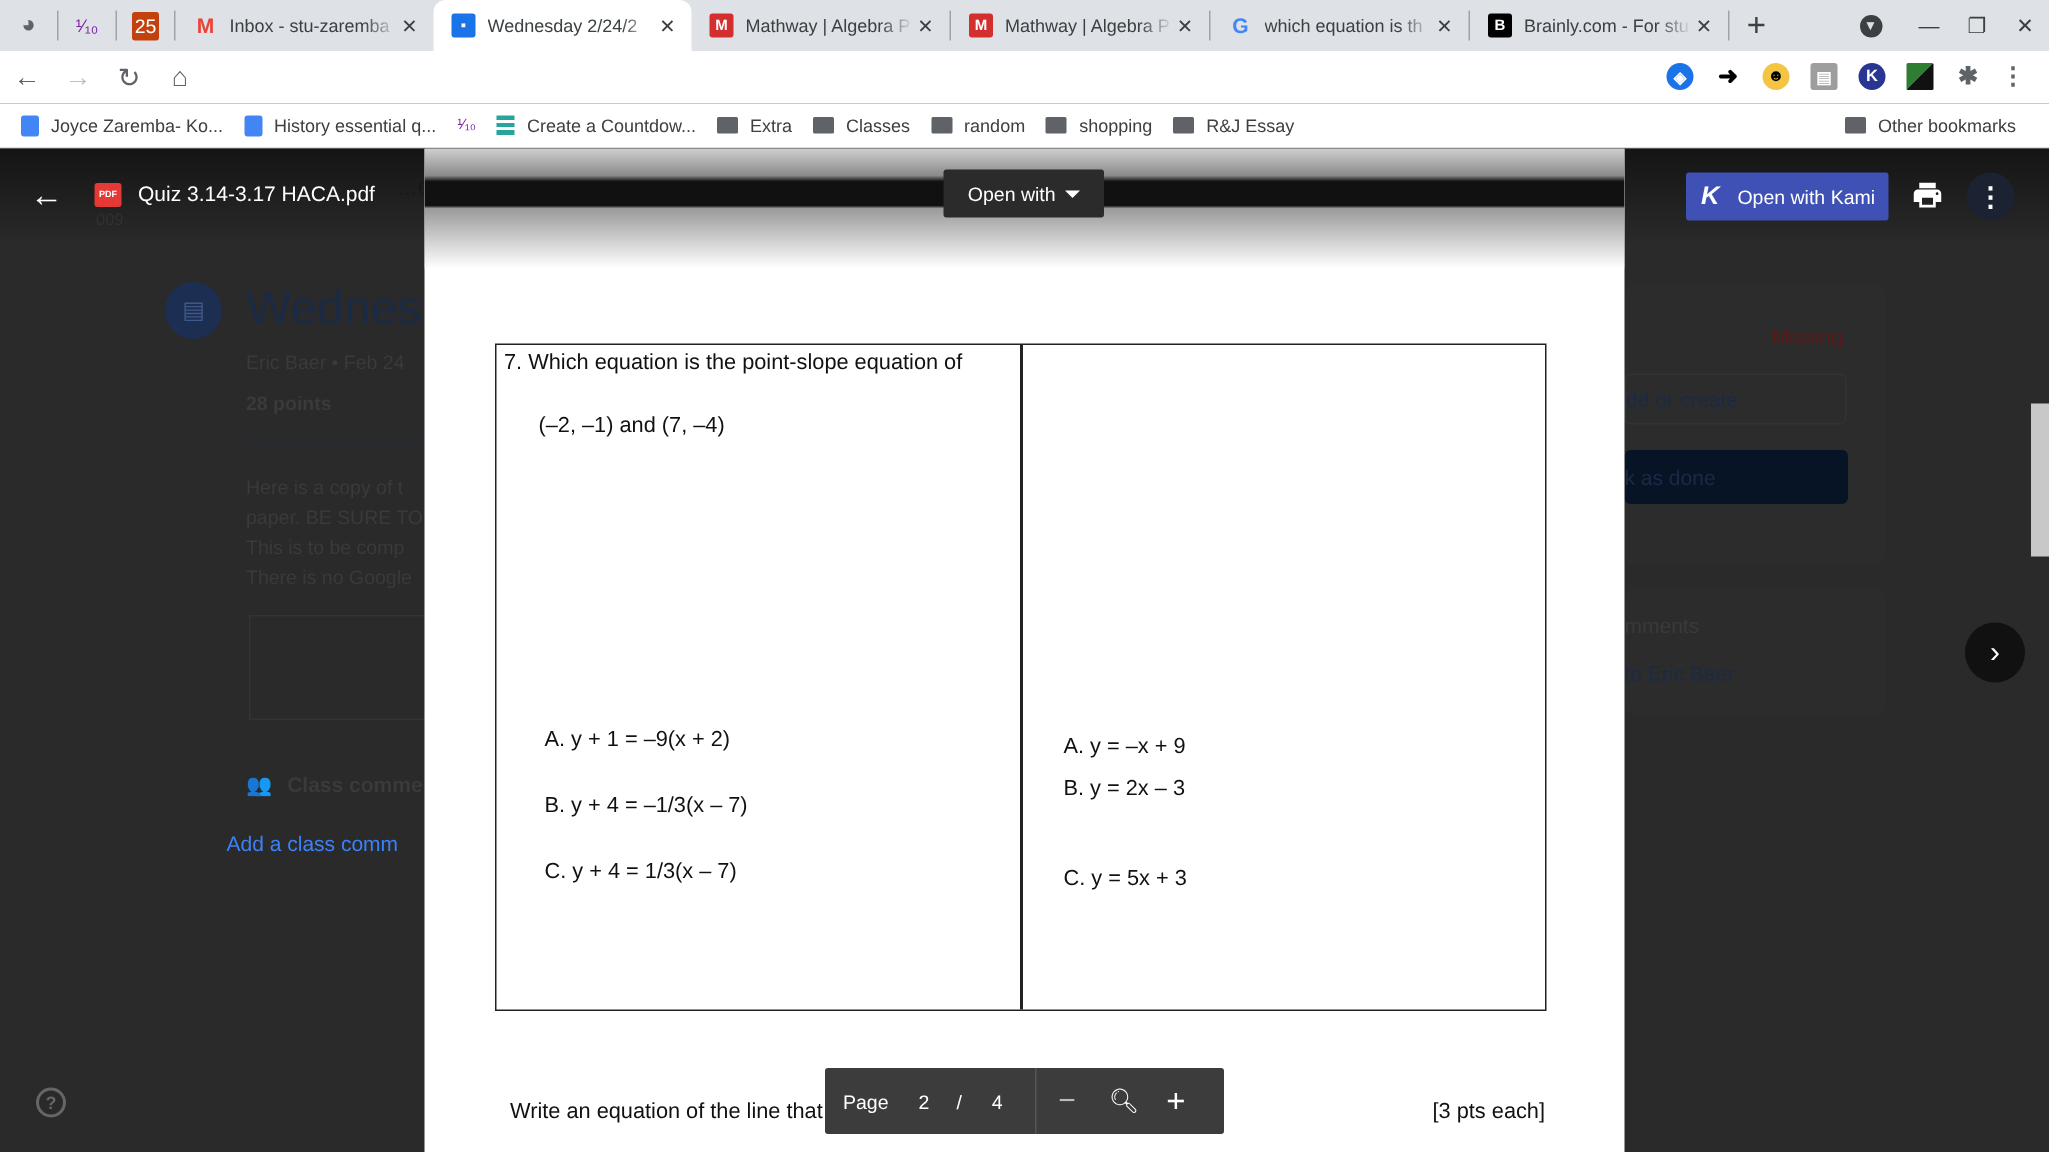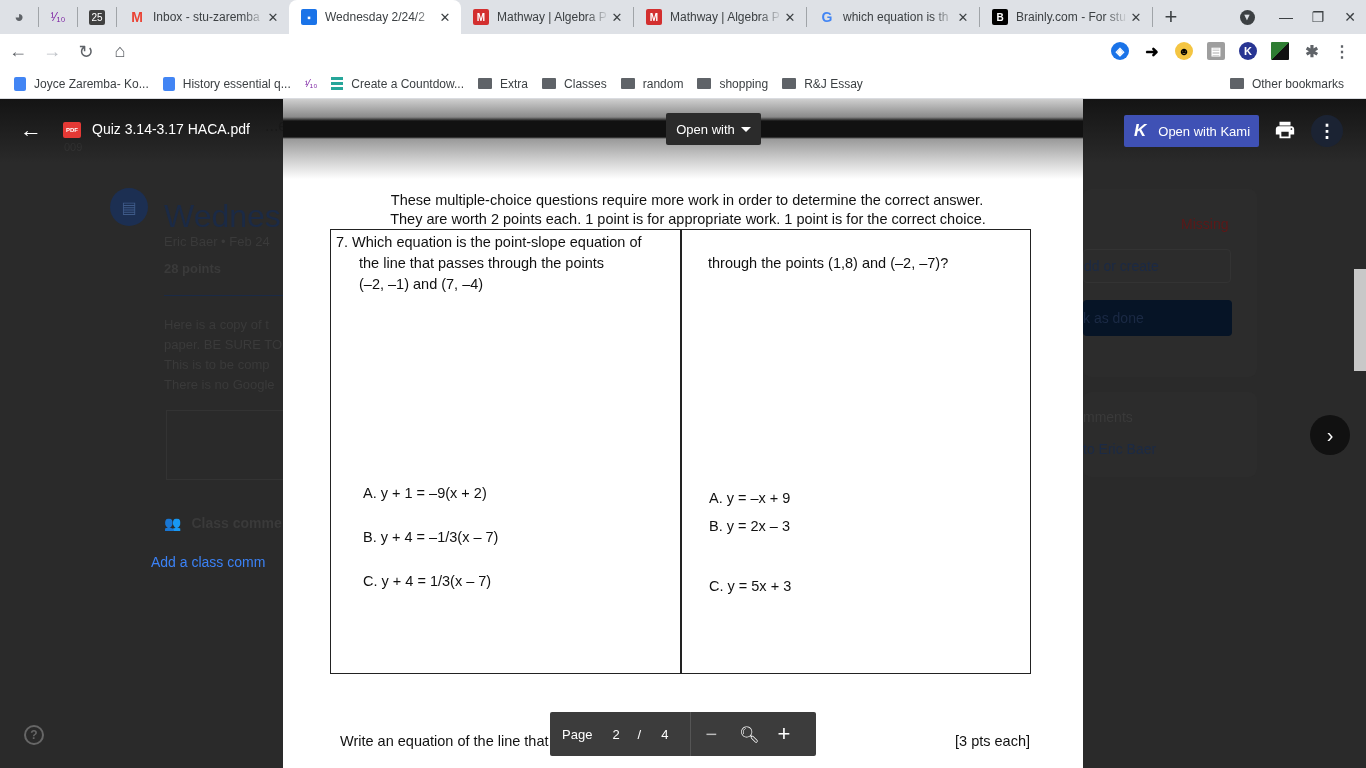--- a/index.html
+++ b/index.html
@@ -27,21 +27,21 @@
 .bm .ic{width:12px;height:14px;margin-right:8px;flex:none}
 .bm .doc{background:#4285f4;border-radius:2px}
 .bm .folder{width:14px;height:11px;background:#5f6368;border-radius:1px}
 #viewer{position:absolute;left:0;top:99px;width:1366px;height:669px;background:#2a2a2a;overflow:hidden}
 #bgpage{position:absolute;left:0;top:0;width:1366px;height:669px;opacity:1}
 .dim{color:#1a2233}
 #vhead{position:absolute;left:0;top:0;width:1366px;height:64px;background:linear-gradient(#141414,#2a2a2a00)}
 #backarrow{position:absolute;left:20px;top:18px;color:#fff;font-size:22px}
 #pdficon{position:absolute;left:63px;top:23px;width:18px;height:16px;background:#e53935;border-radius:2px;color:#fff;font-size:6px;font-weight:bold;display:flex;align-items:center;justify-content:center}
 #filename{position:absolute;left:92px;top:22px;color:#fff;font-size:14px}
-#openwith{position:absolute;left:666px;top:14px;width:95px;height:32px;background:#2b2b2b;border-radius:2px;color:#fff;font-size:13px;display:flex;align-items:center;justify-content:center;z-index:3}
+#openwith{position:absolute;left:629px;top:14px;width:107px;height:32px;background:#2b2b2b;border-radius:2px;color:#fff;font-size:13px;display:flex;align-items:center;justify-content:center;z-index:3}
 #openwith .caret{margin-left:6px;width:0;height:0;border-left:5px solid transparent;border-right:5px solid transparent;border-top:5px solid #fff}
 #kami{position:absolute;left:1124px;top:16px;width:135px;height:32px;background:#3f51b5;border-radius:2px;color:#fff;font-size:13px;display:flex;align-items:center;padding-left:10px}
 #kami .k{font-weight:bold;font-style:italic;font-size:17px;margin-right:12px}
 #printer{position:absolute;left:1274px;top:20px;width:22px;height:22px}
 #moremenu{position:absolute;left:1311px;top:16px;width:32px;height:32px;border-radius:50%;background:#1b2333;color:#fff;display:flex;align-items:center;justify-content:center;font-size:18px;font-weight:bold}
 #page{position:absolute;left:283px;top:0;width:800px;height:669px;background:#fff;overflow:hidden}
 #pagetop{position:absolute;left:0;top:0;width:800px;height:80px;background:linear-gradient(#cfcfcf 0,#8a8a8a 18px,#111 22px,#111 38px,#9a9a9a 40px,#fff 80px)}
 .doc-text{position:absolute;font-family:"Liberation Sans",sans-serif;color:#111;font-size:14.5px;line-height:21px}
 #qtable{position:absolute;left:47px;top:130px;width:701px;height:445px;border:1.5px solid #222}
 #qdiv{position:absolute;left:349px;top:0;width:1.5px;height:100%;background:#222}
@@ -57,21 +57,21 @@
 <div id="tabbar">
   <div class="pin">
       <span style="font-size:16px">◕</span>
     </div>
   <div class="sep"></div>
   <div class="pin">
       <span style="color:#7b1fa2">¹⁄₁₀</span>
     </div>
   <div class="sep"></div>
   <div class="pin">
-      <span style="background:#404040;color:#fff;font-size:10px;padding:2px;border-radius:2px">25</span>
+      <span style="background:#c2410c;color:#fff;font-size:13px;padding:2px;border-radius:2px">25</span>
     </div>
   <div class="sep"></div>
   <div class="tab">
     <span class="fav" style="color:#ea4335;font-size:14px">M</span>
     <span class="ttl">Inbox - stu-zaremba</span>
     <span class="x">✕</span>
   </div>
   <div class="tab active">
     <span class="fav" style="background:#1a73e8">▪</span>
     <span class="ttl">Wednesday 2/24/2</span>
@@ -182,21 +182,21 @@
       <span>Other bookmarks</span>
     </div>
 </div>
 
 <div id="viewer">
 
   <div id="bgpage">
     <div class="dim" style="position:absolute;left:265px;top:18px;font-size:16px;color:#1d1d1d">...ection 009</div>
     <div style="position:absolute;left:64px;top:42px;font-size:11px;color:#3a3a3a">009</div>
     <div style="position:absolute;left:110px;top:89px;width:38px;height:38px;border-radius:50%;background:#1c2f52;display:flex;align-items:center;justify-content:center;color:#3e5a88;font-size:16px">▤</div>
-    <div style="position:absolute;left:164px;top:99px;font-size:32px;color:#1b2a45">Wednes</div>
+    <div style="position:absolute;left:164px;top:88px;font-size:32px;color:#1b2a45">Wednes</div>
     <div style="position:absolute;left:164px;top:135px;font-size:13px;color:#3a3a3a">Eric Baer • Feb 24</div>
     <div style="position:absolute;left:164px;top:162px;font-size:13px;font-weight:bold;color:#3a3a3a">28 points</div>
     <div style="position:absolute;left:164px;top:196px;width:120px;height:1px;background:#1b2a45"></div>
     <div style="position:absolute;left:164px;top:216px;font-size:13px;line-height:20px;color:#3a3a3a">
       <div>Here is a copy of t</div>
       <div>paper. BE SURE TO</div>
       <div>This is to be comp</div>
       <div>There is no Google</div>
     </div>
     <div style="position:absolute;left:166px;top:311px;width:120px;height:70px;border:1px solid #333"></div>
@@ -218,31 +218,27 @@
     <div style="position:absolute;left:1083px;top:342px;font-size:14px;color:#1b2a45">to Eric Baer</div>
   </div>
 
   <div id="vhead"></div>
   <span id="backarrow">←</span>
   <span id="pdficon">PDF</span>
   <span id="filename">Quiz 3.14-3.17 HACA.pdf</span>
 
   <div id="page">
     <div id="pagetop"></div>
-    <div class="doc-text" style="left:0;width:800px;top:91px;text-align:center;padding-left:8px">These multiple-choice questions require more work in order to determine the correct answer.</div>
-    <div class="doc-text" style="left:0;width:800px;top:110px;text-align:center;padding-left:10px">They are worth 2 points each.  1 point is for appropriate work.  1 point is for the correct choice.</div>
     <div id="qtable">
       <div id="qdiv"></div>
       <div class="doc-text" style="left:5px;top:2px">7.  Which equation is the point-slope equation of</div>
-      <div class="doc-text" style="left:28px;top:23px">the line that passes through the points</div>
       <div class="doc-text" style="left:28px;top:44px">(–2, –1) and (7, –4)</div>
       <div class="doc-text" style="left:32px;top:253px">A. y + 1 = –9(x + 2)</div>
       <div class="doc-text" style="left:32px;top:297px">B. y + 4 = –1/3(x – 7)</div>
       <div class="doc-text" style="left:32px;top:341px">C. y + 4 = 1/3(x – 7)</div>
-      <div class="doc-text" style="left:377px;top:23px">through the points (1,8) and (–2, –7)?</div>
       <div class="doc-text" style="left:378px;top:258px">A.  y = –x + 9</div>
       <div class="doc-text" style="left:378px;top:286px">B.  y = 2x – 3</div>
       <div class="doc-text" style="left:378px;top:346px">C.  y = 5x + 3</div>
     </div>
     <div class="doc-text" style="left:57px;top:632px">Write an equation of the line that . . .</div>
     <div class="doc-text" style="right:53px;top:632px">[3 pts each]</div>
   </div>
 
   <div id="openwith">
       <span>Open with</span>

